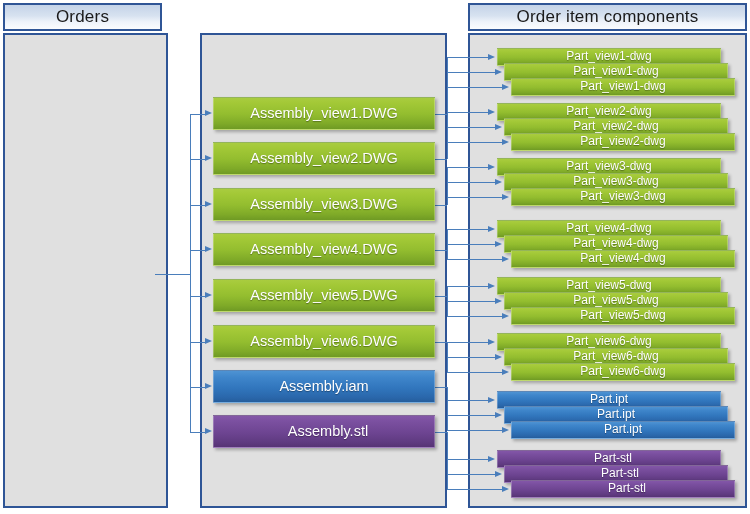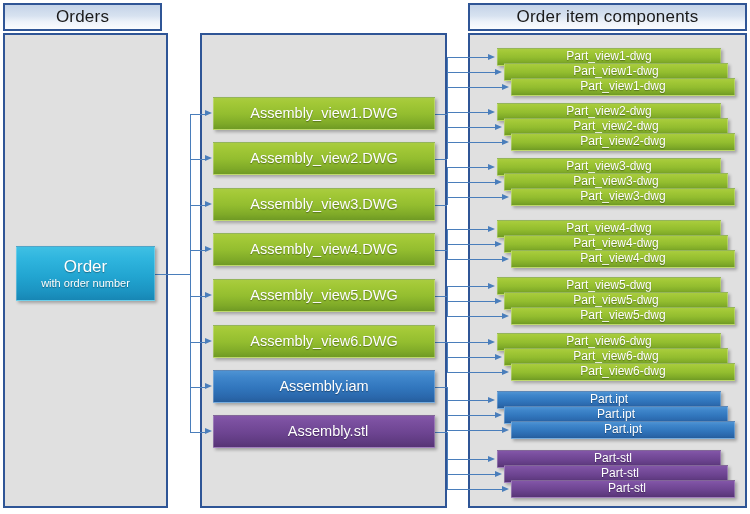--- a/index.html
+++ b/index.html
@@ -180,24 +180,20 @@
       <div class="wire h" style="left: 435px; top: 431.5px; width: 12px;"></div>
       <div class="wire v" style="left: 447px; top: 431.5px; height: 57.5px;"></div>
       <div class="wire h" style="left: 447px; top: 459px; width: 41px;"></div>
       <div class="arrow" style="left: 488px; top: 455.5px;"></div>
       <div class="wire h" style="left: 447px; top: 474px; width: 48px;"></div>
       <div class="arrow" style="left: 495px; top: 470.5px;"></div>
       <div class="wire h" style="left: 447px; top: 489px; width: 55px;"></div>
       <div class="arrow" style="left: 502px; top: 485.5px;"></div>
     </div>
 
-  <div class="node cyan" id="order-node">
-    <span class="order-title">Order</span>
-    <span class="order-sub">with order number</span>
-  </div>
 
   <div id="mid-nodes">
       <div class="node mid-node green" style="top: 97px;">
         <span>Assembly_view1.DWG</span>
       </div>
       <div class="node mid-node green" style="top: 142px;">
         <span>Assembly_view2.DWG</span>
       </div>
       <div class="node mid-node green" style="top: 188px; text-align: center;">
         <span>Assembly_view3.DWG</span>

